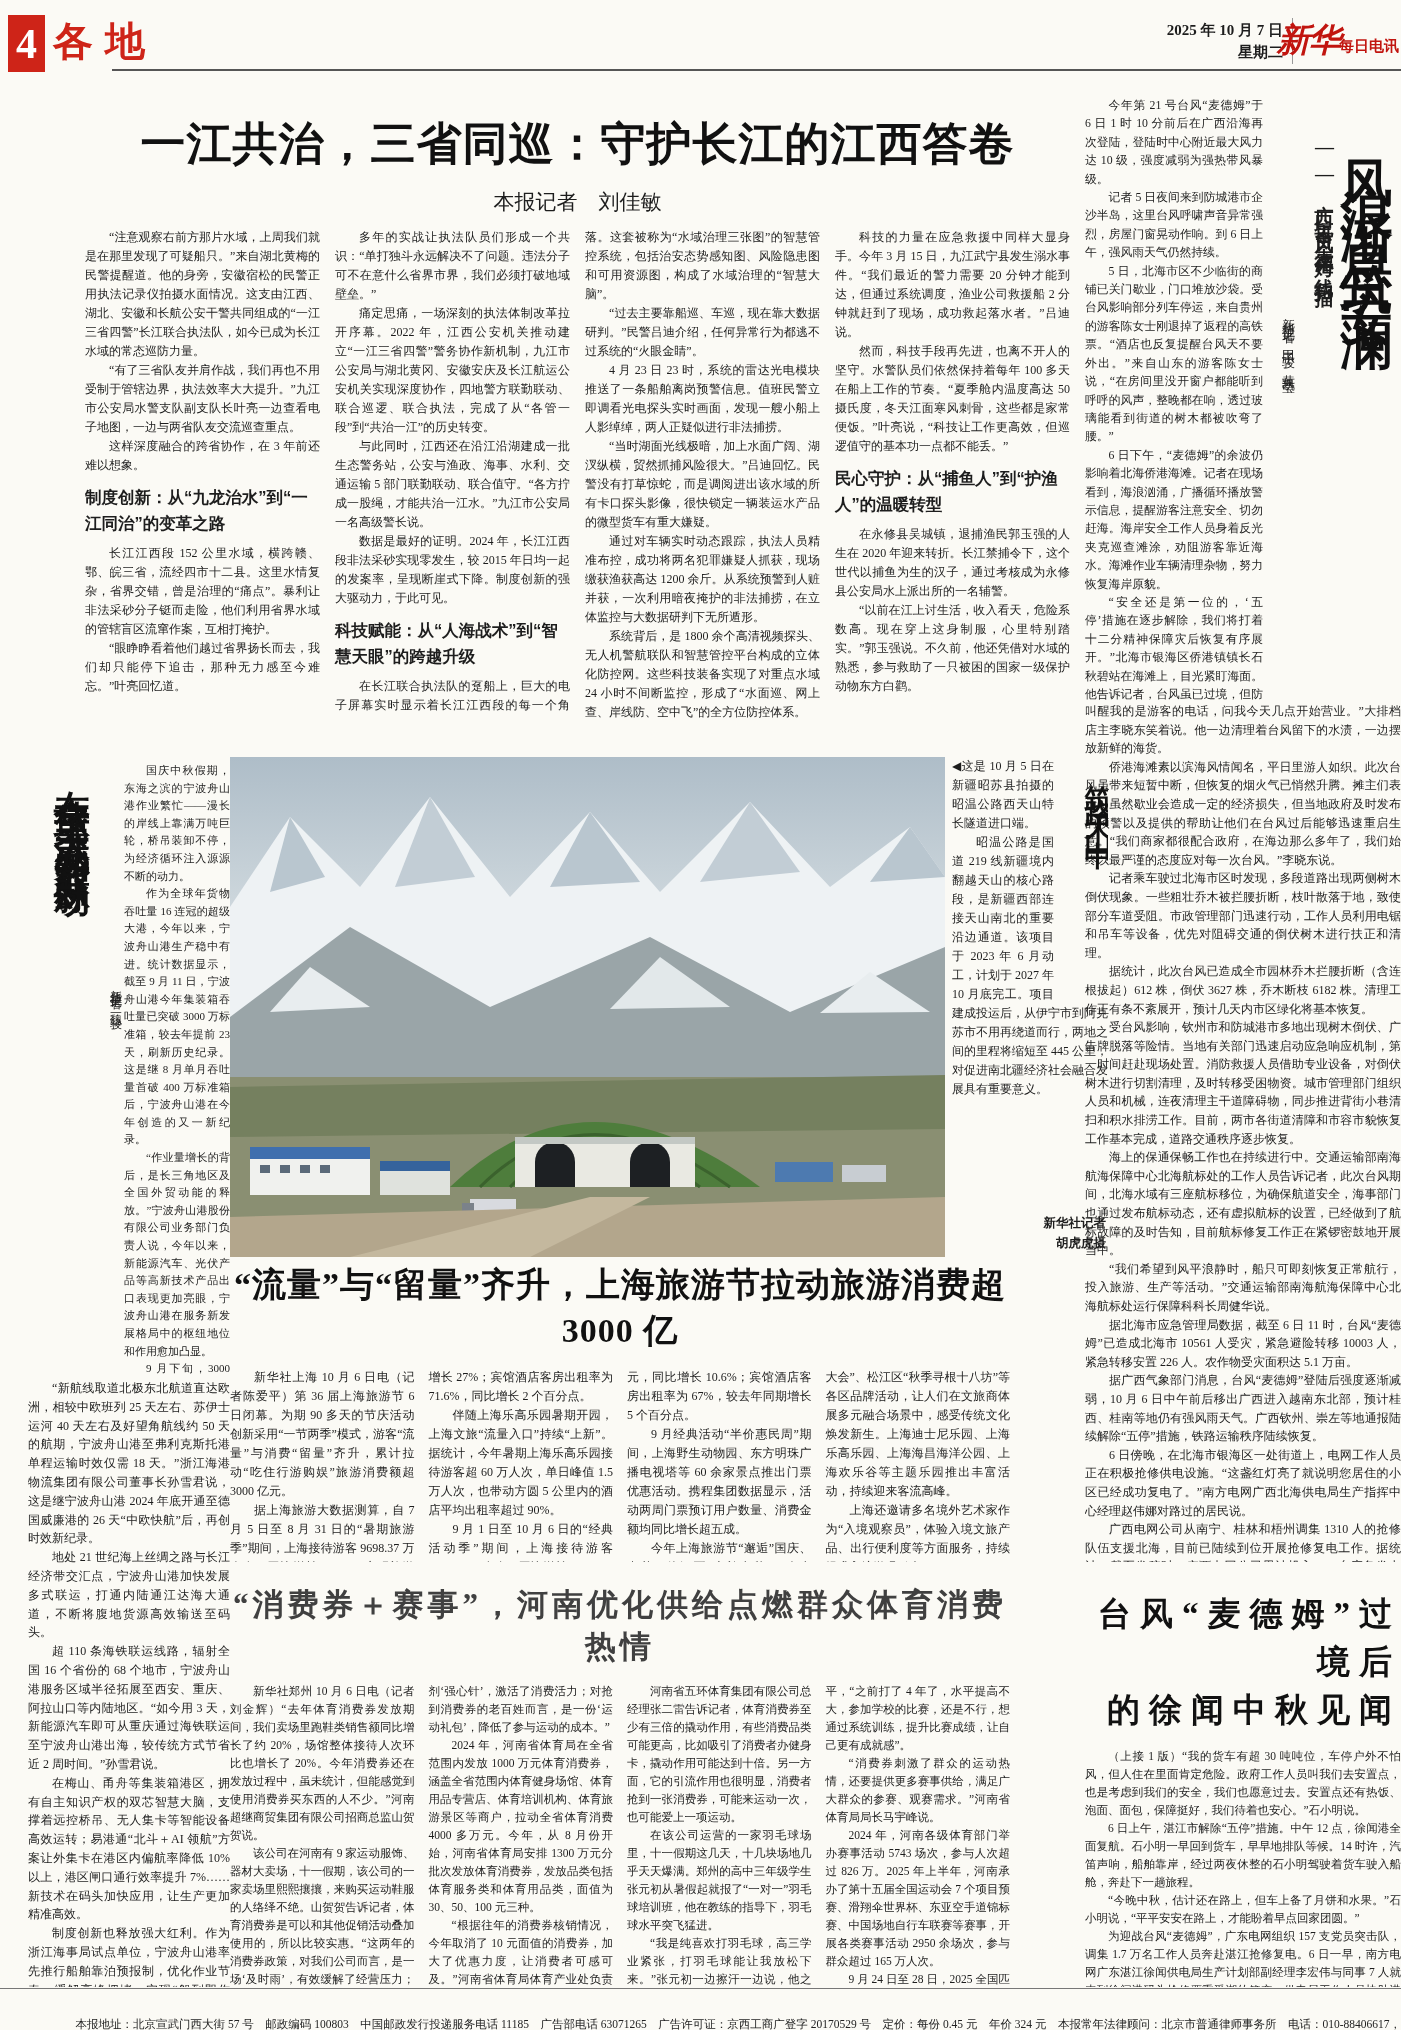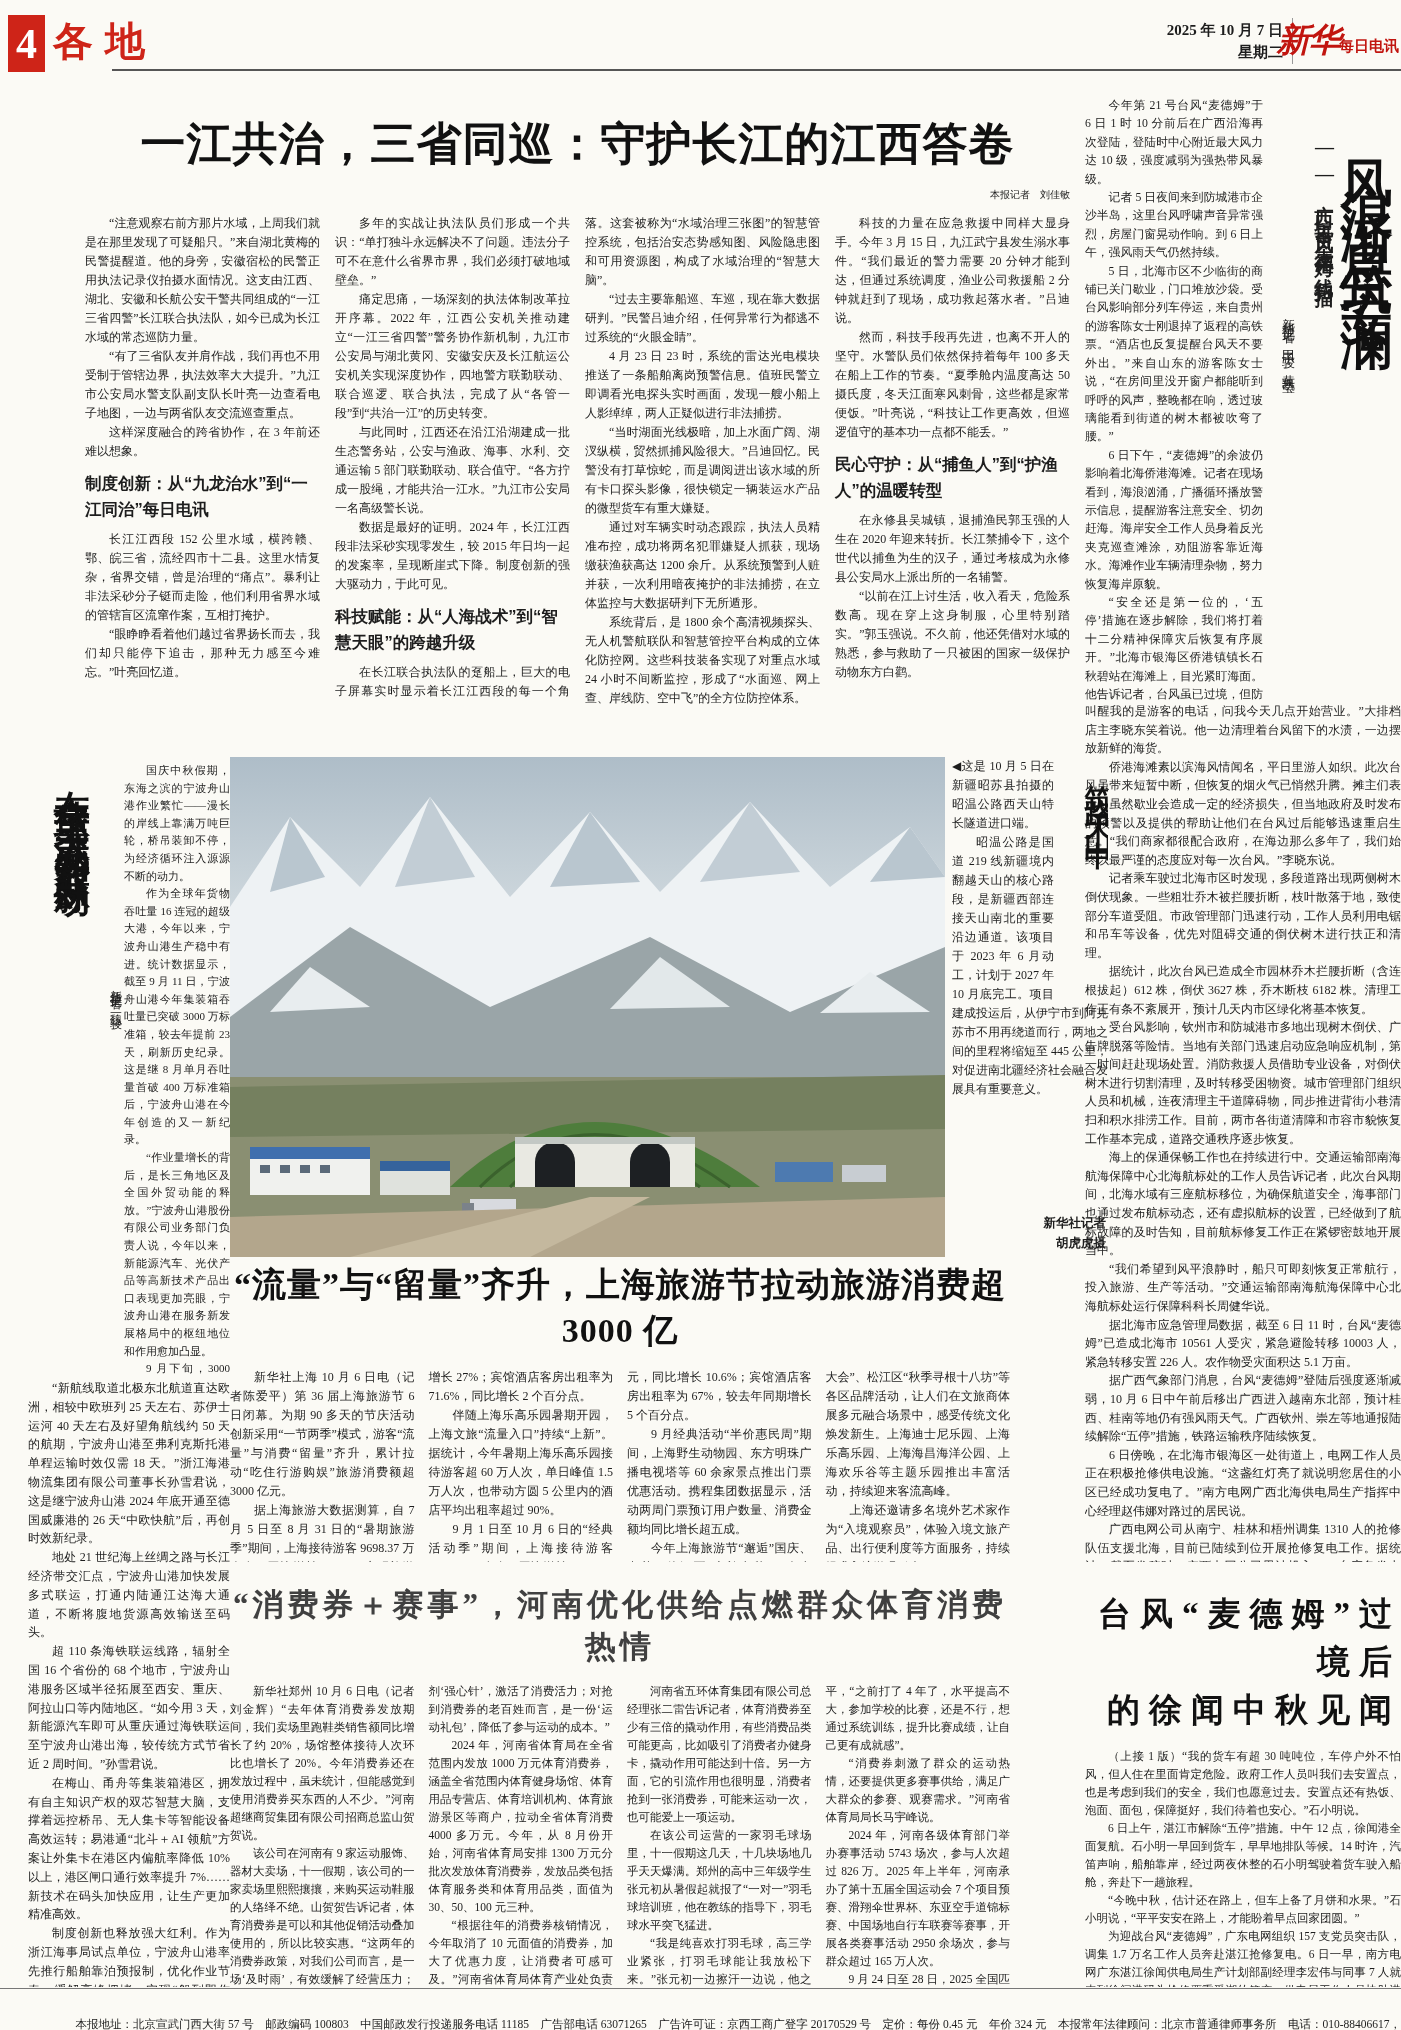--- a/index.html
+++ b/index.html
@@ -24,21 +24,21 @@
   .header-rule{position:absolute;left:112px;right:0;top:69px;height:2px;background:#555;}
   .date-block{position:absolute;right:118px;top:20px;text-align:right;font-size:15px;font-weight:bold;line-height:1.45;}
   .hdr-sep{position:absolute;right:108px;top:18px;width:1px;height:46px;background:#999;}
   .masthead{position:absolute;right:2px;top:18px;color:#c1150f;white-space:nowrap;}
   .masthead .script{font-size:33px;font-weight:bold;font-style:italic;letter-spacing:-2px;}
   .masthead .rest{font-size:15px;font-weight:bold;}
 
   
   #jiangxi{left:85px;top:96px;width:985px;height:655px;}
   #jiangxi h1{text-align:center;font-size:45px;letter-spacing:1px;margin-top:18px;color:#111;}
-  #jiangxi .byline{text-align:right;font-size:10px;margin:14px 0 12px;}
+  #jiangxi .byline{text-align:center;font-size:21px;margin:14px 0 12px;}
   #jiangxi .cols{column-count:4;column-gap:15px;height:528px;font-size:12px;line-height:19px;}
 
   
   #typhoon-top{left:1085px;top:96px;width:316px;height:604px;display:flex;}
   .t-col1{width:178px;height:604px;overflow:hidden;font-size:11.8px;line-height:18.4px;}
   .t-byline{width:34px;writing-mode:vertical-rl;text-orientation:upright;font-size:13px;
     letter-spacing:3px;padding-top:212px;box-sizing:border-box;}
   .t-subtitle{width:40px;writing-mode:vertical-rl;text-orientation:upright;font-size:19px;
     letter-spacing:6px;padding-top:40px;box-sizing:border-box;font-weight:bold;}
   .t-title{width:64px;writing-mode:vertical-rl;text-orientation:upright;font-size:52px;
@@ -106,21 +106,21 @@
   </div>
 </div>
 
 <div id="jiangxi" class="abs">
   <h1>一江共治，三省同巡：守护长江的江西答卷</h1>
   <div class="byline">本报记者　刘佳敏</div>
   <div class="cols">
       <p>“注意观察右前方那片水域，上周我们就是在那里发现了可疑船只。”来自湖北黄梅的民警提醒道。他的身旁，安徽宿松的民警正用执法记录仪拍摄水面情况。这支由江西、湖北、安徽和长航公安干警共同组成的“一江三省四警”长江联合执法队，如今已成为长江水域的常态巡防力量。</p>
       <p>“有了三省队友并肩作战，我们再也不用受制于管辖边界，执法效率大大提升。”九江市公安局水警支队副支队长叶亮一边查看电子地图，一边与两省队友交流巡查重点。</p>
       <p>这样深度融合的跨省协作，在 3 年前还难以想象。</p>
-      <h3 class="col-subhead">制度创新：从“九龙治水”到“一江同治”每日电讯</h3>
+      <h3 class="col-subhead">制度创新：从“九龙治水”到“一江同治”的变革之路</h3>
       <p>长江江西段 152 公里水域，横跨赣、鄂、皖三省，流经四市十二县。这里水情复杂，省界交错，曾是治理的“痛点”。暴利让非法采砂分子铤而走险，他们利用省界水域的管辖盲区流窜作案，互相打掩护。</p>
       <p>“眼睁睁看着他们越过省界扬长而去，我们却只能停下追击，那种无力感至今难忘。”叶亮回忆道。</p>
       <p>多年的实战让执法队员们形成一个共识：“单打独斗永远解决不了问题。违法分子可不在意什么省界市界，我们必须打破地域壁垒。”</p>
       <p>痛定思痛，一场深刻的执法体制改革拉开序幕。2022 年，江西公安机关推动建立“一江三省四警”警务协作新机制，九江市公安局与湖北黄冈、安徽安庆及长江航运公安机关实现深度协作，四地警方联勤联动、联合巡逻、联合执法，完成了从“各管一段”到“共治一江”的历史转变。</p>
       <p>与此同时，江西还在沿江沿湖建成一批生态警务站，公安与渔政、海事、水利、交通运输 5 部门联勤联动、联合值守。“各方拧成一股绳，才能共治一江水。”九江市公安局一名高级警长说。</p>
       <p>数据是最好的证明。2024 年，长江江西段非法采砂实现零发生，较 2015 年日均一起的发案率，呈现断崖式下降。制度创新的强大驱动力，于此可见。</p>
       <h3 class="col-subhead">科技赋能：从“人海战术”到“智慧天眼”的跨越升级</h3>
       <p>在长江联合执法队的趸船上，巨大的电子屏幕实时显示着长江江西段的每一个角落。这套被称为“水域治理三张图”的智慧管控系统，包括治安态势感知图、风险隐患图和可用资源图，构成了水域治理的“智慧大脑”。</p>
       <p>“过去主要靠船巡、车巡，现在靠大数据研判。”民警吕迪介绍，任何异常行为都逃不过系统的“火眼金睛”。</p>
       <p>4 月 23 日 23 时，系统的雷达光电模块推送了一条船舶离岗预警信息。值班民警立即调看光电探头实时画面，发现一艘小船上人影绰绰，两人正疑似进行非法捕捞。</p>

